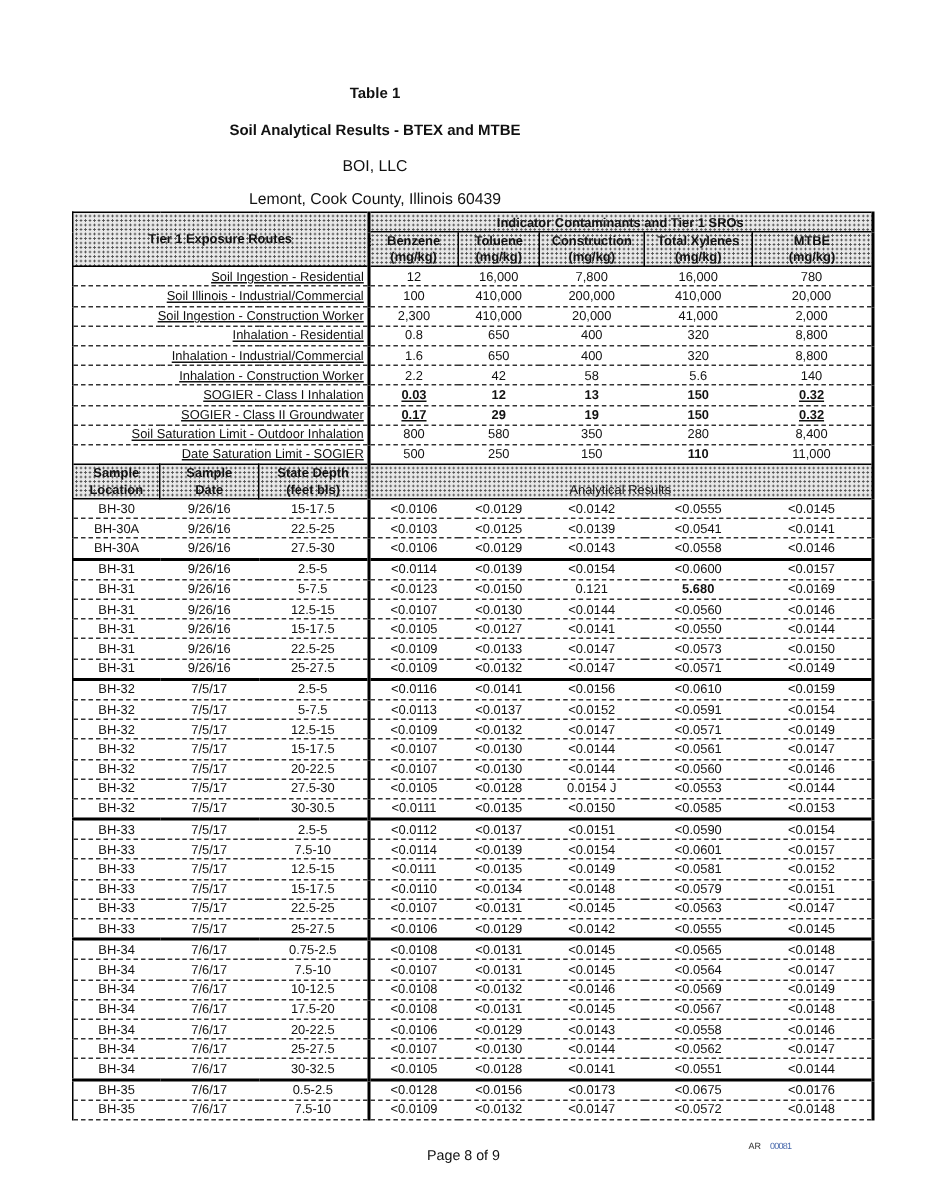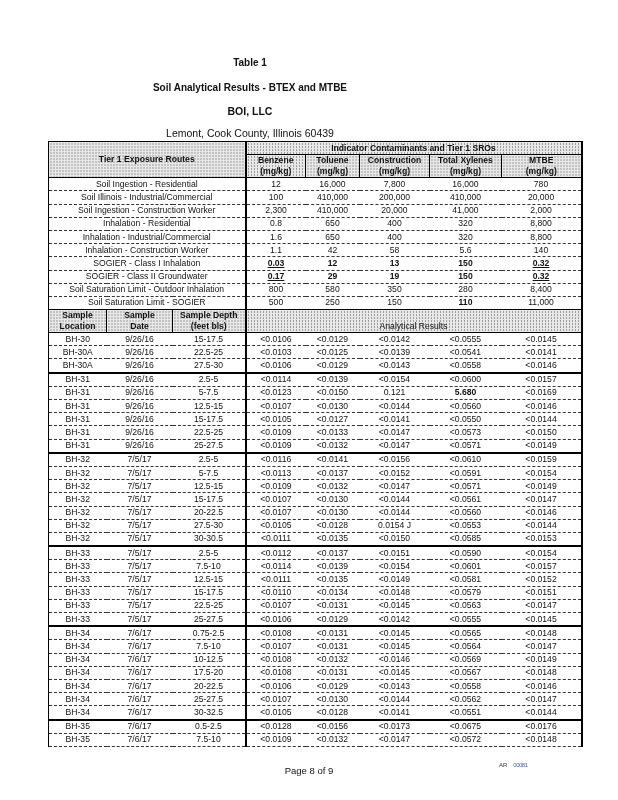--- a/index.html
+++ b/index.html
@@ -1,26 +1,26 @@
 <!DOCTYPE html>
 <html><head>
 <meta charset="utf-8">
 <style>
   html, body { margin: 0; padding: 0; background: #ffffff; }
   body { width: 618px; height: 800px; position: relative; font-family: "Liberation Sans", sans-serif; color: #111; overflow: hidden; }
   .title { position: absolute; left: 0; width: 500px; text-align: center; font-weight: bold; font-size: 10px; }
   .t1 { top: 57px; }
   .t2 { top: 82px; }
-  .t3 { top: 105px; font-weight: bold; font-size: 10.5px; }
+  .t3 { top: 105px; font-weight: normal; font-size: 10.5px; }
   .t4 { top: 116px; font-size: 10px; margin-top: 40px; }
   .t5 { top: 127px; font-weight: normal; font-size: 10.5px; }
   table { position: absolute; left: 48px; top: 141px; width: 533px; border-collapse: collapse; font-size: 8.6px; table-layout: fixed; }
   td, th { padding: 0 2px; height: 12.2px; line-height: 11px; border-bottom: 1px dashed #333; white-space: nowrap; overflow: hidden; }
   td.num { text-align: center; }
-  td.lbl { text-align: center; }
+  td.lbl { text-align: right; text-decoration: underline; }
   .hdr { background-color: #e8e8e8; background-image: radial-gradient(#555 0.6px, transparent 0.7px); background-size: 3px 3px; font-weight: bold; text-align: center; border: 1px solid #000; }
   .b { font-weight: bold; }
   .u { text-decoration: underline; }
   .thick-l { border-left: 2px solid #000; margin-left: 22px; }
   .thick-r { border-right: 2px solid #000; }
   .thin-l { border-left: 1px solid #000; }
   .group-top td { border-top: 2px solid #000; }
   .footer { position: absolute; top: 765px; left: 0; width: 618px; text-align: center; font-size: 9.5px; }
   .stamp { position: absolute; top: 762px; left: 499px; font-size: 6px; color: #333; }
   .stamp .code { margin-left: 6px; color: #4466aa; letter-spacing: -0.5px; }
@@ -109,21 +109,21 @@
       <tr>
         <td colspan="3" class="lbl thin-l">Inhalation - Industrial/Commercial</td>
         <td class="num thick-l">1.6</td>
         <td class="num">650</td>
         <td class="num">400</td>
         <td class="num">320</td>
         <td class="num thick-r">8,800</td>
       </tr>
       <tr>
         <td colspan="3" class="lbl thin-l">Inhalation - Construction Worker</td>
-        <td class="num thick-l">1.1</td>
+        <td class="num thick-l">2.2</td>
         <td class="num">42</td>
         <td class="num">58</td>
         <td class="num">5.6</td>
         <td class="num thick-r">140</td>
       </tr>
       <tr>
         <td colspan="3" class="lbl thin-l">SOGIER - Class I Inhalation</td>
         <td class="num thick-l b u">0.03</td>
         <td class="num b">12</td>
         <td class="num b">13</td>
@@ -140,40 +140,40 @@
       </tr>
       <tr>
         <td colspan="3" class="lbl thin-l">Soil Saturation Limit - Outdoor Inhalation</td>
         <td class="num thick-l">800</td>
         <td class="num">580</td>
         <td class="num">350</td>
         <td class="num">280</td>
         <td class="num thick-r">8,400</td>
       </tr>
       <tr>
-        <td colspan="3" class="lbl thin-l">Soil Saturation Limit - SOGIER</td>
+        <td colspan="3" class="lbl thin-l">Date Saturation Limit - SOGIER</td>
         <td class="num thick-l">500</td>
         <td class="num">250</td>
         <td class="num">150</td>
         <td class="num b">110</td>
         <td class="num thick-r">11,000</td>
       </tr>
     </tbody>
   <tbody>
     <tr>
       <td class="hdr">
           <div>Sample</div>
           <div>Location</div>
         </td>
       <td class="hdr">
           <div>Sample</div>
           <div>Date</div>
         </td>
       <td class="hdr">
-          <div>Sample Depth</div>
+          <div>State Depth</div>
           <div>(feet bls)</div>
         </td>
       <td class="hdr thick-l thick-r" colspan="5" style="vertical-align:bottom;font-weight:normal;">Analytical Results</td>
     </tr>
   </tbody>
   <tbody id="results-body">
       <tr>
         <td class="num thin-l">BH-30</td>
         <td class="num">9/26/16</td>
         <td class="num">15-17.5</td>

